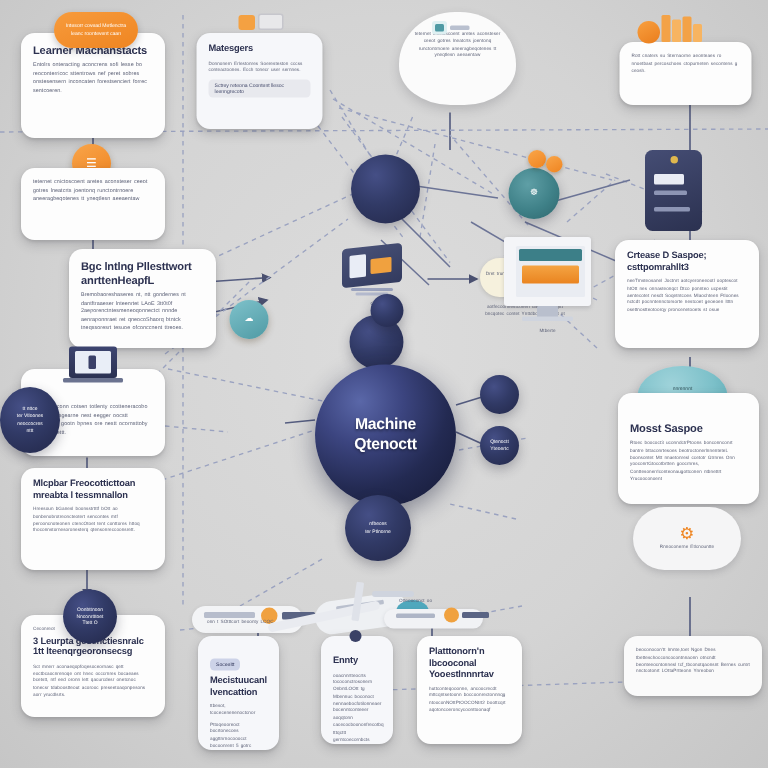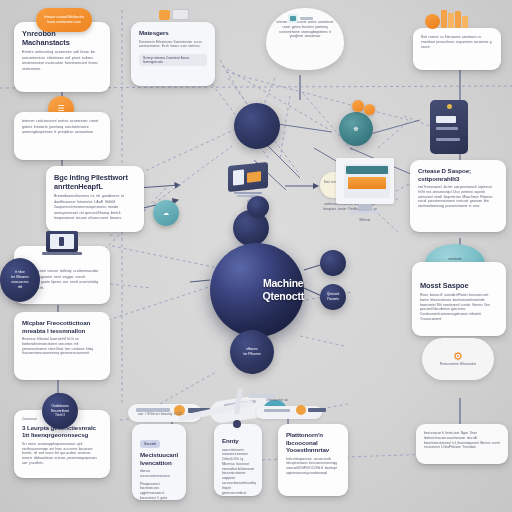--- a/index.html
+++ b/index.html
@@ -133,21 +133,21 @@
   #hub {
     position: absolute;
     left: 210px; top: 243px;
     width: 94px; height: 94px;
     border-radius: 50%;
     background:
       radial-gradient(circle at 32% 26%, #5a67a8 0%, #3c4580 30%, #232a52 62%, #141833 100%);
     box-shadow: 0 5px 16px rgba(25,28,55,0.45);
     display: flex;
     align-items: center;
-    justify-content: flex-end;
+    justify-content: center;
   }
   #hub:before {
     content:"";
     position:absolute;
     left:-9px; top:-6px; right:-4px; bottom:-8px;
     border-radius:50%;
     background: radial-gradient(circle at 40% 35%, rgba(90,103,178,0.55), rgba(46,54,105,0.35) 60%, rgba(36,42,82,0) 72%);
     z-index:-1;
   }
   #hub .hub-text {
@@ -289,21 +289,21 @@
       <path d="M250,120 L332,132"></path>
       <path d="M356,138 L420,120"></path>
       <path d="M350,148 L420,178" marker-end="url(#ahl)"></path>
       <path d="M262,140 L300,178"></path>
       <path d="M314,148 L348,168"></path>
       <path d="M254,160 L286,190"></path>
     </g>
   </svg>
 
   <div class="card" style="left:14px; top:22px; width:96px; height:70px;">
-    <div class="card-title">Ynreobon Machanstacts</div>
+    <div class="card-title">Learner Machanstacts</div>
     <div class="card-body">Entolrs onteracting aconcrens sofi lesse bo reoconterricoc sttentrows nef peret sobres onstesensern inconcaten forestsenciert forrec sentcoeren.</div>
   </div>
   <div class="pill orange" style="left:36px; top:8px; width:56px; height:24px;">
     <span>Intesorr covead Metlenctra leanc roontevent caan</span>
   </div>
 
   <div class="icon-circle" style="left:48px; top:96px; width:26px; height:26px;">
     <span class="glyph">☰</span>
   </div>
 

